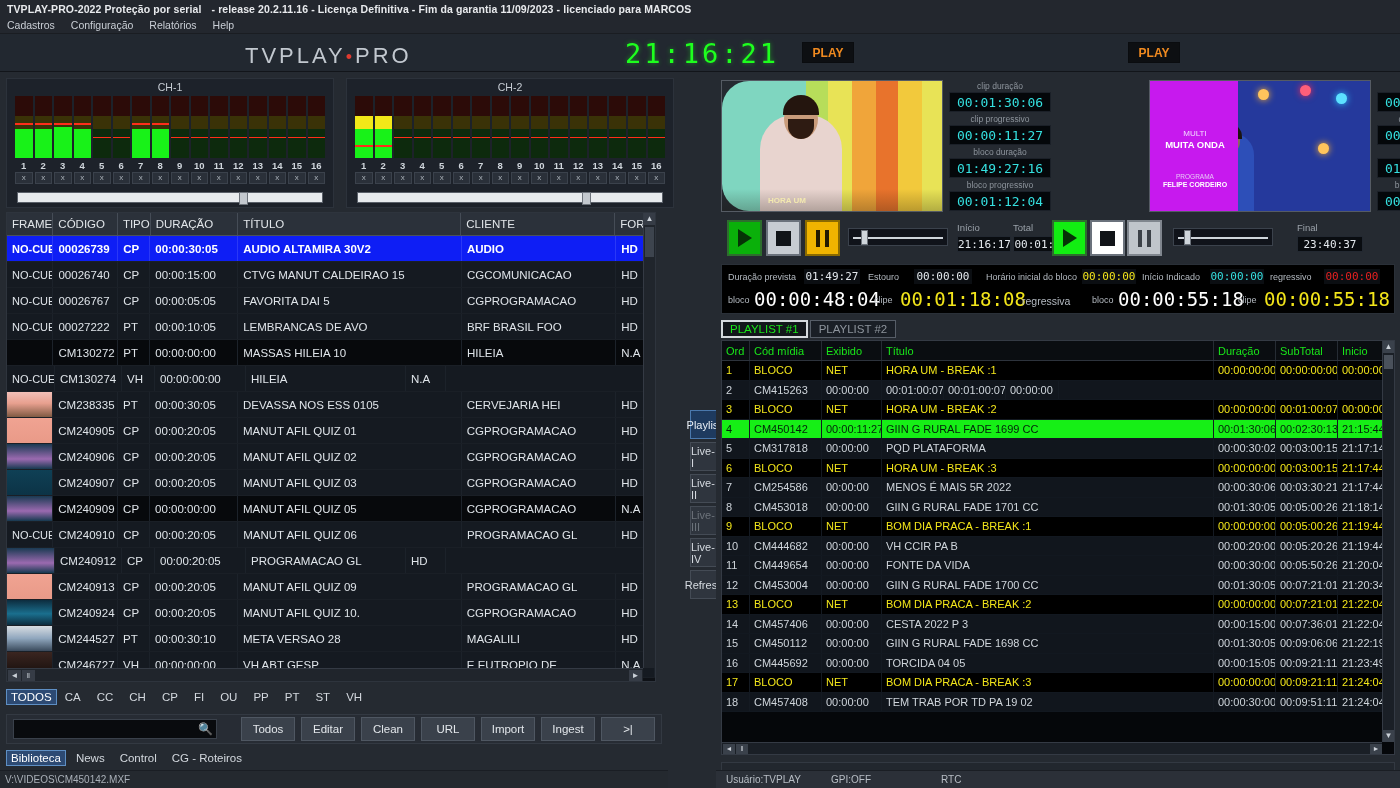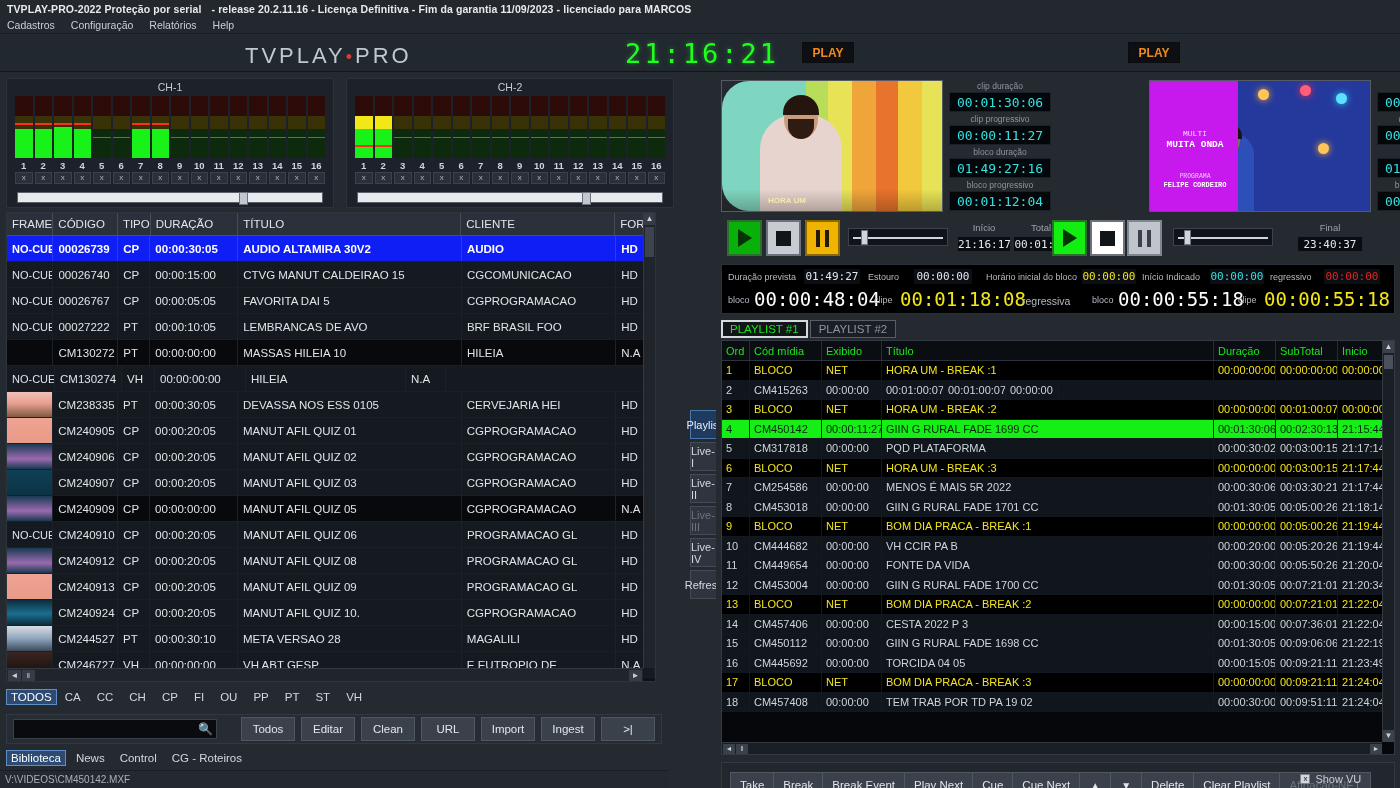--- a/index.html
+++ b/index.html
@@ -214,21 +214,21 @@
   }
   .artA .lower {
     position:absolute; left:0; right:0; bottom:0; height:22px;
     background:linear-gradient(180deg, rgba(0,0,0,0) 0%, rgba(20,15,5,.25) 100%);
   }
   .artA .caption {
     position:absolute; left:46px; bottom:6px; font-size:8px; color:#f3e9b0; font-weight:bold;
   }
 
   
-  .artB { position:absolute; inset:0; background:#000000;font-family:Liberation Mono, monospace; }
+  .artB { position:absolute; inset:0; background:#000000; }
   .artB .magenta { position:absolute; left:0; top:0; bottom:0; width:88px; background:#c719ee; }
   .artB .t1 { position:absolute; left:10px; top:48px; width:70px; text-align:center; font-size:8px; color:#f2d9ff; }
   .artB .t2 { position:absolute; left:6px; top:58px; width:78px; text-align:center; font-size:9.5px; color:#ffffff; font-weight:bold; }
   .artB .t3 { position:absolute; left:8px; top:92px; width:74px; text-align:center; font-size:6.5px; color:#e8c6f7; }
   .artB .t4 { position:absolute; left:8px; top:100px; width:74px; text-align:center; font-size:7px; color:#ffffff; font-weight:bold; }
   .artB .room { position:absolute; left:88px; top:0; right:0; bottom:0; background:#25399c; }
   .artB .door { position:absolute; left:40px; top:34px; width:48px; height:54px; background:#1e86e8; border:2px solid #4fc8ff; }
   .artB .bulb { position:absolute; width:11px; height:11px; border-radius:50%; background:#ffc45c; box-shadow:0 0 7px #ffb42e; }
   .artB .ball { position:absolute; left:6px; bottom:4px; width:40px; height:40px; border-radius:50%;
     background:radial-gradient(circle at 35% 30%, #7ee6f5, #5060d8); }
@@ -255,21 +255,21 @@
   .tbtn.pause .g { width:13px; height:17px; border-left:4px solid #231a00; border-right:4px solid #231a00; }
   .tbtn.pause.gray { background:#c0c5cb; border-color:#80868e; }
   .tbtn.pause.gray .g { border-left-color:#3c4148; border-right-color:#3c4148; }
 
   .tslider {
     position:absolute; top:8px; height:18px; background:#10131a; border:1px solid #3b424c;
   }
   .tslider .track { position:absolute; left:4px; right:4px; top:8px; height:2px; background:#cfd5db; }
   .tslider .knob { position:absolute; top:1px; width:7px; height:15px; background:#cfd5db; border:1px solid #6d737b; }
 
-  .tlab { position:absolute; font-size:9.5px; color:#9aa1a9; text-align:center; }
+  .tlab { position:absolute; font-size:9.5px; color:#9aa1a9; text-align:left; }
   .tval {
     position:absolute; background:#090c10; color:#e4e9ee; font-size:11px;
     font-family:"DejaVu Sans Mono", monospace; text-align:center; height:16px; line-height:16px;
     border:1px solid #222831;
   }
 
   
   .infobar {
     position:absolute; left:5px; top:192px; right:5px; height:50px; background:#000000;
     border:1px solid #2a3038;
@@ -807,21 +807,20 @@
             <div class="c-cli">PROGRAMACAO GL</div>
             <div class="c-form">HD</div>
           </div>
           <div class="librow alt">
             <div class="c-frame thumb">
               <i style="background: linear-gradient(rgb(26, 58, 82) 0%, rgb(155, 106, 176) 60%, rgb(22, 57, 79) 100%);"></i>
             </div>
             <div class="c-cod">CM240912</div>
             <div class="c-tipo">CP</div>
             <div class="c-dur">00:00:20:05</div>
-            <div class="c-tit">MANUT AFIL QUIZ 08</div>
             <div class="c-cli">PROGRAMACAO GL</div>
             <div class="c-form">HD</div>
           </div>
           <div class="librow alt">
             <div class="c-frame thumb">
               <i style="background: linear-gradient(rgb(240, 163, 146) 0%, rgb(233, 154, 136) 100%);"></i>
             </div>
             <div class="c-cod">CM240913</div>
             <div class="c-tipo">CP</div>
             <div class="c-dur">00:00:20:05</div>
@@ -1259,14 +1258,19 @@
           <span class="cbox">x</span>
           <span>Show VU</span>
         </div>
         <div>
 
           <span>Show Regressiva</span>
         </div>
       </div>
     </div>
 
+    <div class="statusbar">
+      <div class="cell a">Usuário:TVPLAY</div>
+      <div class="cell b">GPI:OFF</div>
+      <div class="cell">RTC</div>
+    </div>
   </div>
 </div>
 
 </body></html>

